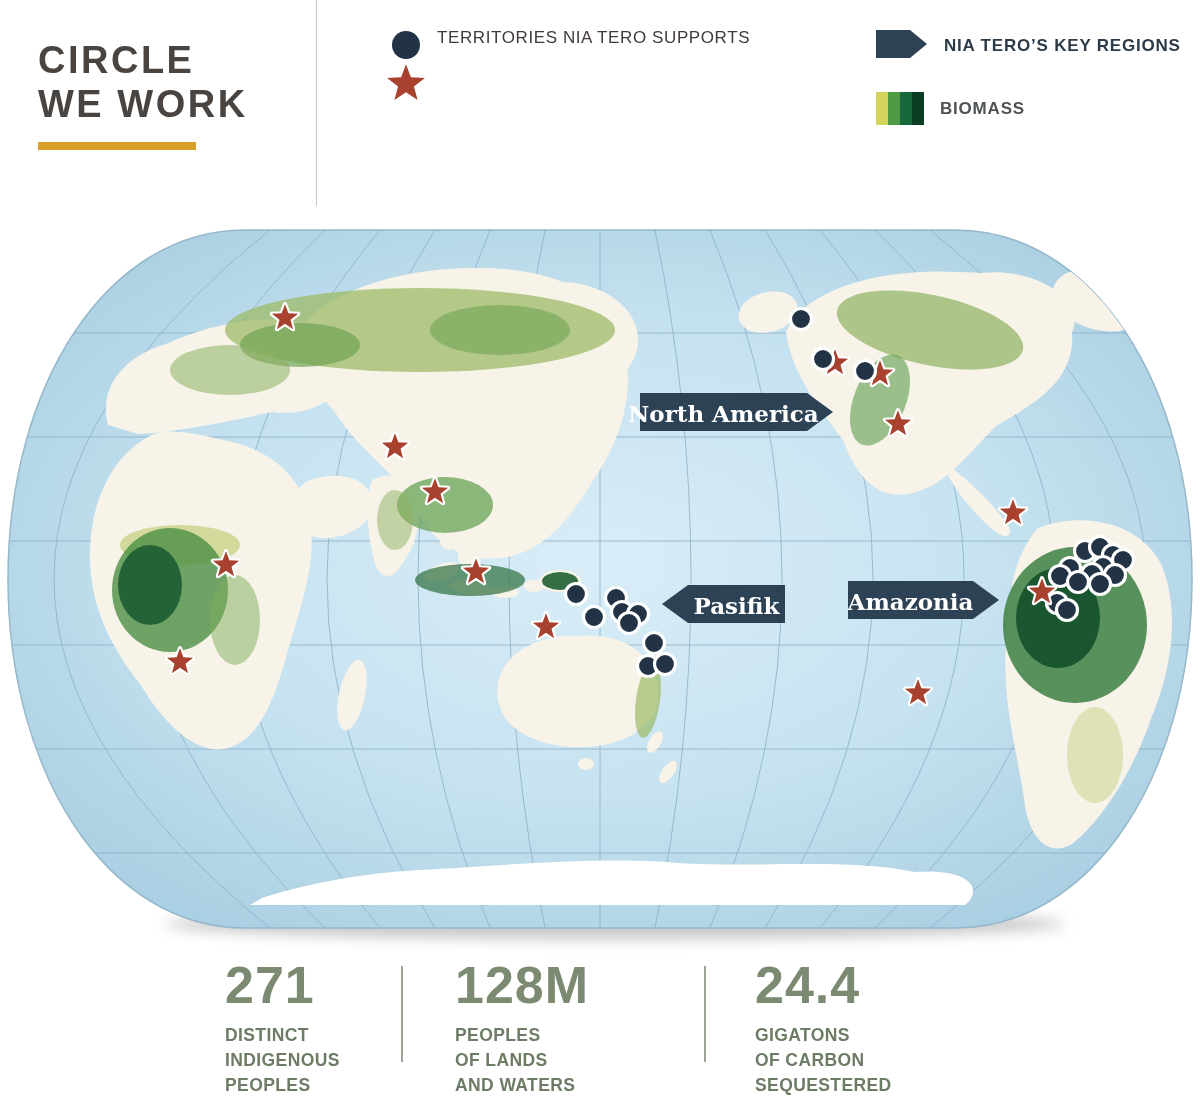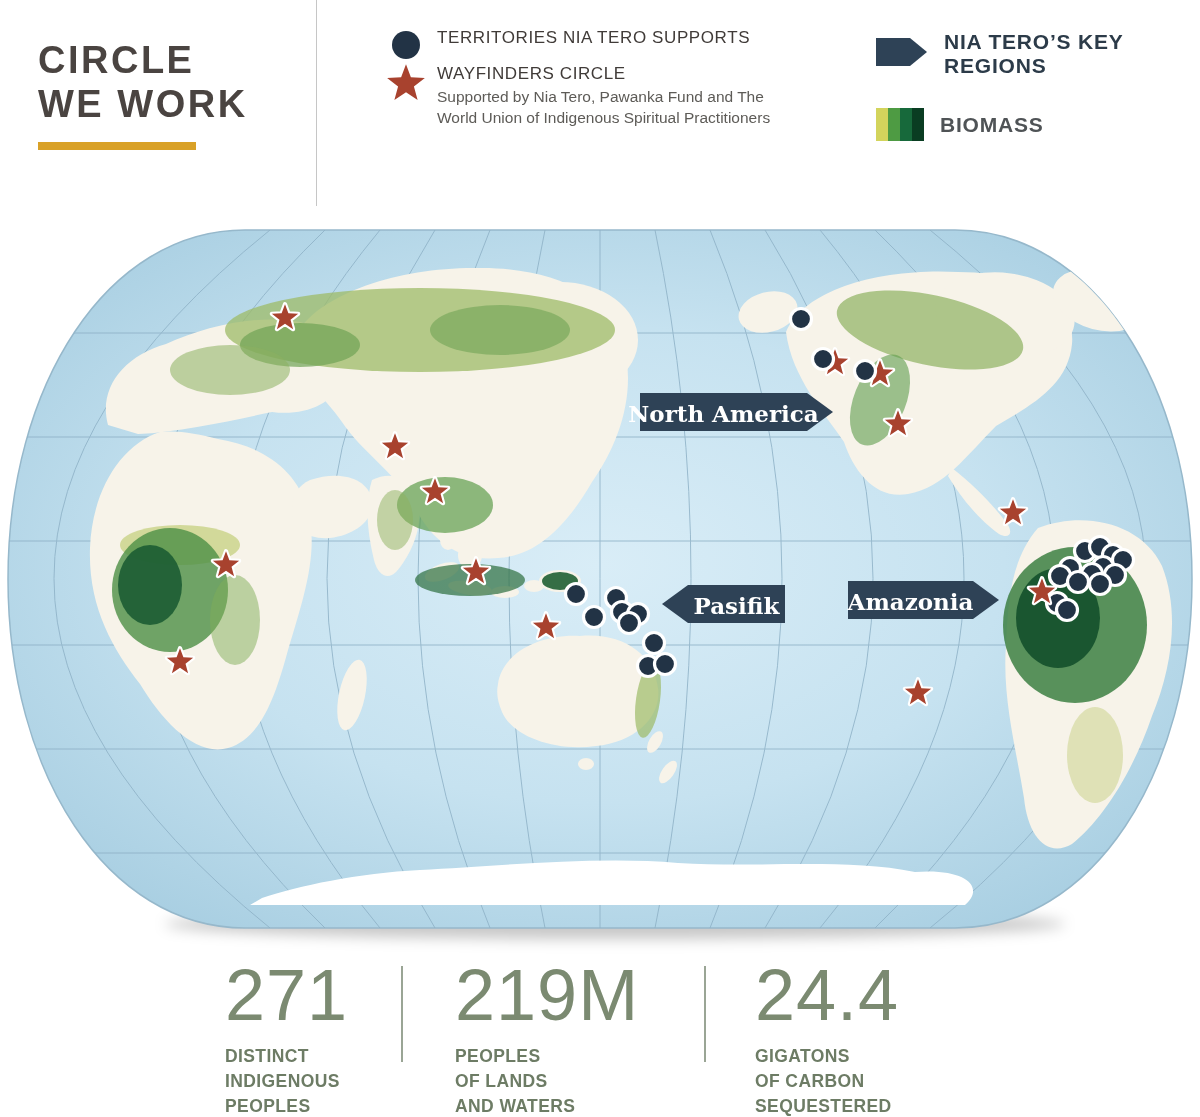--- a/index.html
+++ b/index.html
@@ -13,30 +13,30 @@
   .legend-left{position:absolute;left:384px;top:28px;width:420px;}
   .legend-row{position:relative;margin-bottom:16px;}
   .legend-icon{position:absolute;left:0;top:2px;width:44px;text-align:center;}
   .legend-texts{margin-left:53px;}
   .legend-heading{font-size:17px;font-weight:normal;color:#403b38;letter-spacing:.6px;margin-bottom:3px;}
   .legend-body{font-size:15.5px;color:#5d5b57;line-height:1.35;}
   .legend-body.w1{width:235px;}
   .legend-body.w2{width:365px;}
   .legend-right{position:absolute;left:876px;top:30px;}
   .lr-row{display:flex;align-items:center;margin-bottom:30px;}
-  .lr-label{font-size:21px;font-weight:bold;letter-spacing:.8px;margin-left:16px;}
+  .lr-label{font-size:17px;font-weight:bold;letter-spacing:.8px;margin-left:16px;}
   .lr-label.regions{color:#2c3b49;}
   .lr-label.biomass{color:#4f5356;}
   #biomass-swatch{display:flex;width:48px;height:33px;}
   #biomass-swatch span{flex:1;}
   
   #map-svg{position:absolute;left:0;top:0;}
   
   .stat{position:absolute;top:958px;}
-  .stat .num{font-size:72px;font-weight:normal;color:#7b8a71;letter-spacing:1px;line-height:1.05;margin-bottom:10px;}
+  .stat .num{font-size:52px;font-weight:bold;color:#7b8a71;letter-spacing:1px;line-height:1.05;margin-bottom:10px;}
   .stat .lbl{font-size:17.5px;font-weight:bold;color:#6d7c65;letter-spacing:.4px;line-height:1.45;}
   .stat-divider{position:absolute;top:966px;width:2px;height:96px;background:#9aa595;}
   #stat-0{left:225px;} #stat-1{left:455px;} #stat-2{left:755px;}
   #stat-div-0{left:401px;} #stat-div-1{left:704px;}
 </style>
 </head>
 <body>
 
 <div id="page">
 
@@ -199,24 +199,20 @@
       <div class="legend-texts">
         <div class="legend-heading">TERRITORIES NIA TERO SUPPORTS</div>
       </div>
     </div>
     <div class="legend-row">
       <span class="legend-icon" style="top:-2px;">
         <svg width="44" height="44" viewBox="-22 -22 44 44">
           <path d="M0,-15 L3.7,-5.1 L14.3,-4.6 L6,1.9 L8.8,12.1 L0,6.3 L-8.8,12.1 L-6,1.9 L-14.3,-4.6 L-3.7,-5.1 Z" transform="scale(1.32)" fill="#a8422e" stroke-linejoin="round"></path>
         </svg>
       </span>
-      <div class="legend-texts">
-        <div class="legend-heading">WAYFINDERS CIRCLE</div>
-        <div class="legend-body w2">Supported by Nia Tero, Pawanka Fund and The World Union of Indigenous Spiritual Practitioners</div>
-      </div>
     </div>
   </div>
 
   <div class="legend-right">
     <div class="lr-row">
       <span>
         <svg width="52" height="28" viewBox="0 0 52 28">
             <polygon points="0,0 34,0 51,14 34,28 0,28" fill="#2e4256"></polygon>
           </svg>
       </span>
@@ -236,21 +232,21 @@
   <div class="stat" id="stat-0">
     <div class="num">271</div>
     <div class="lbl">
       <div>DISTINCT</div>
         <div>INDIGENOUS</div>
         <div>PEOPLES</div>
     </div>
   </div>
   <div class="stat-divider" id="stat-div-0"></div>
   <div class="stat" id="stat-1">
-    <div class="num">219M</div>
+    <div class="num">128M</div>
     <div class="lbl">
       <div>PEOPLES</div>
         <div>OF LANDS</div>
         <div>AND WATERS</div>
     </div>
   </div>
   <div class="stat-divider" id="stat-div-1"></div>
   <div class="stat" id="stat-2">
     <div class="num">24.4</div>
     <div class="lbl">

